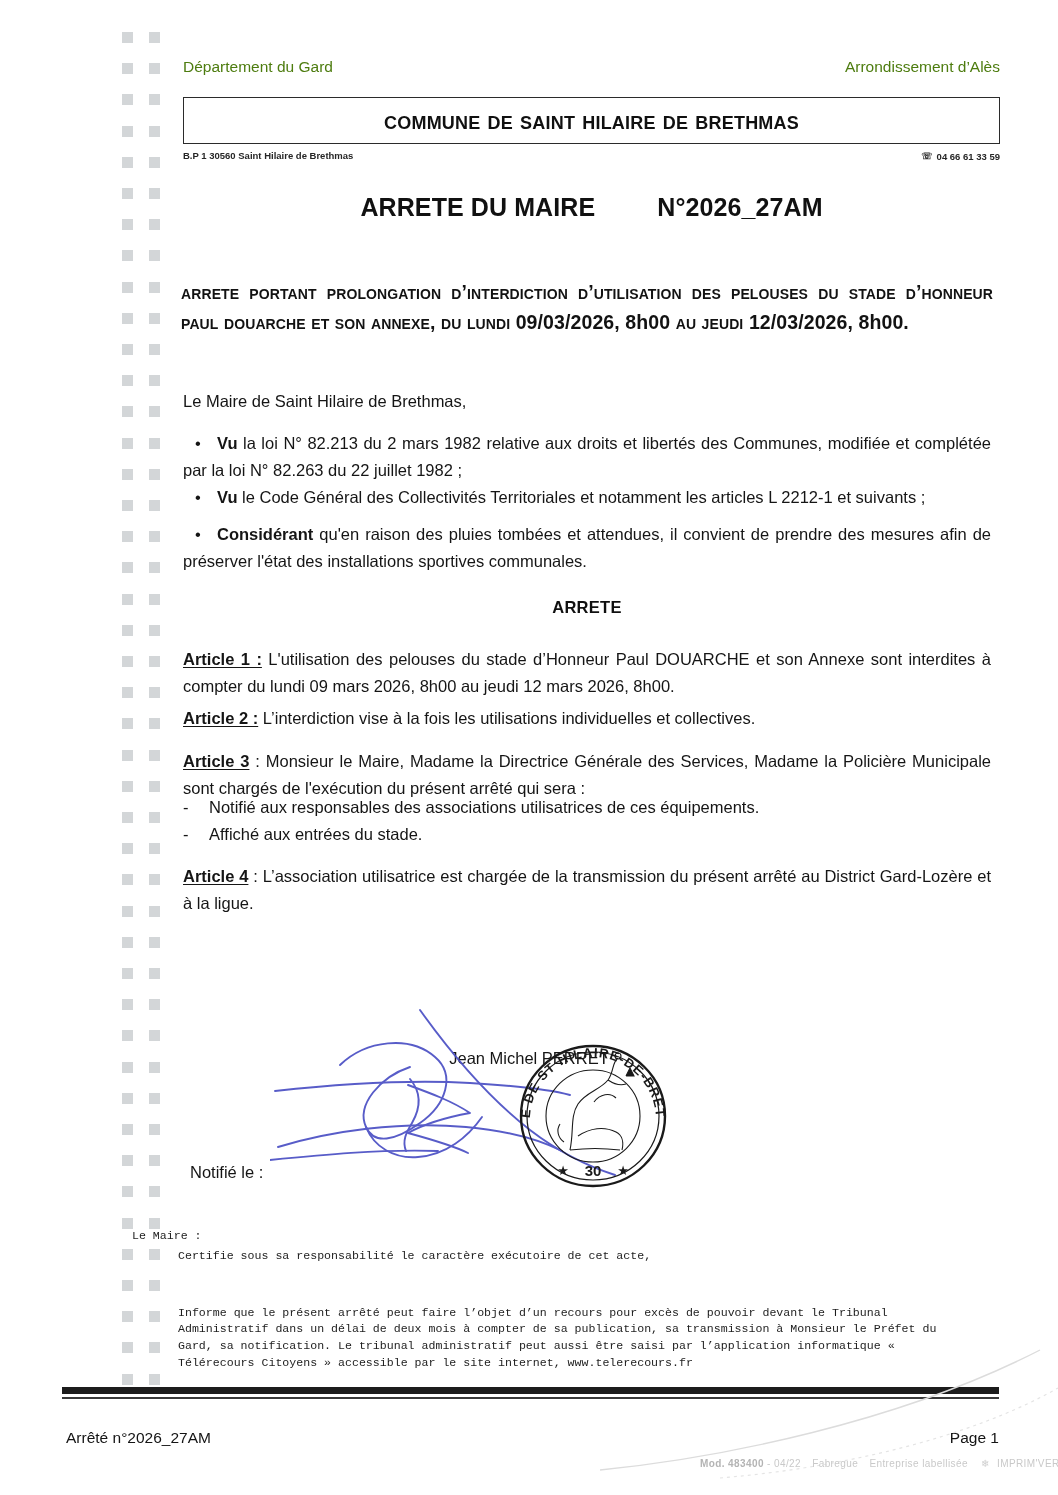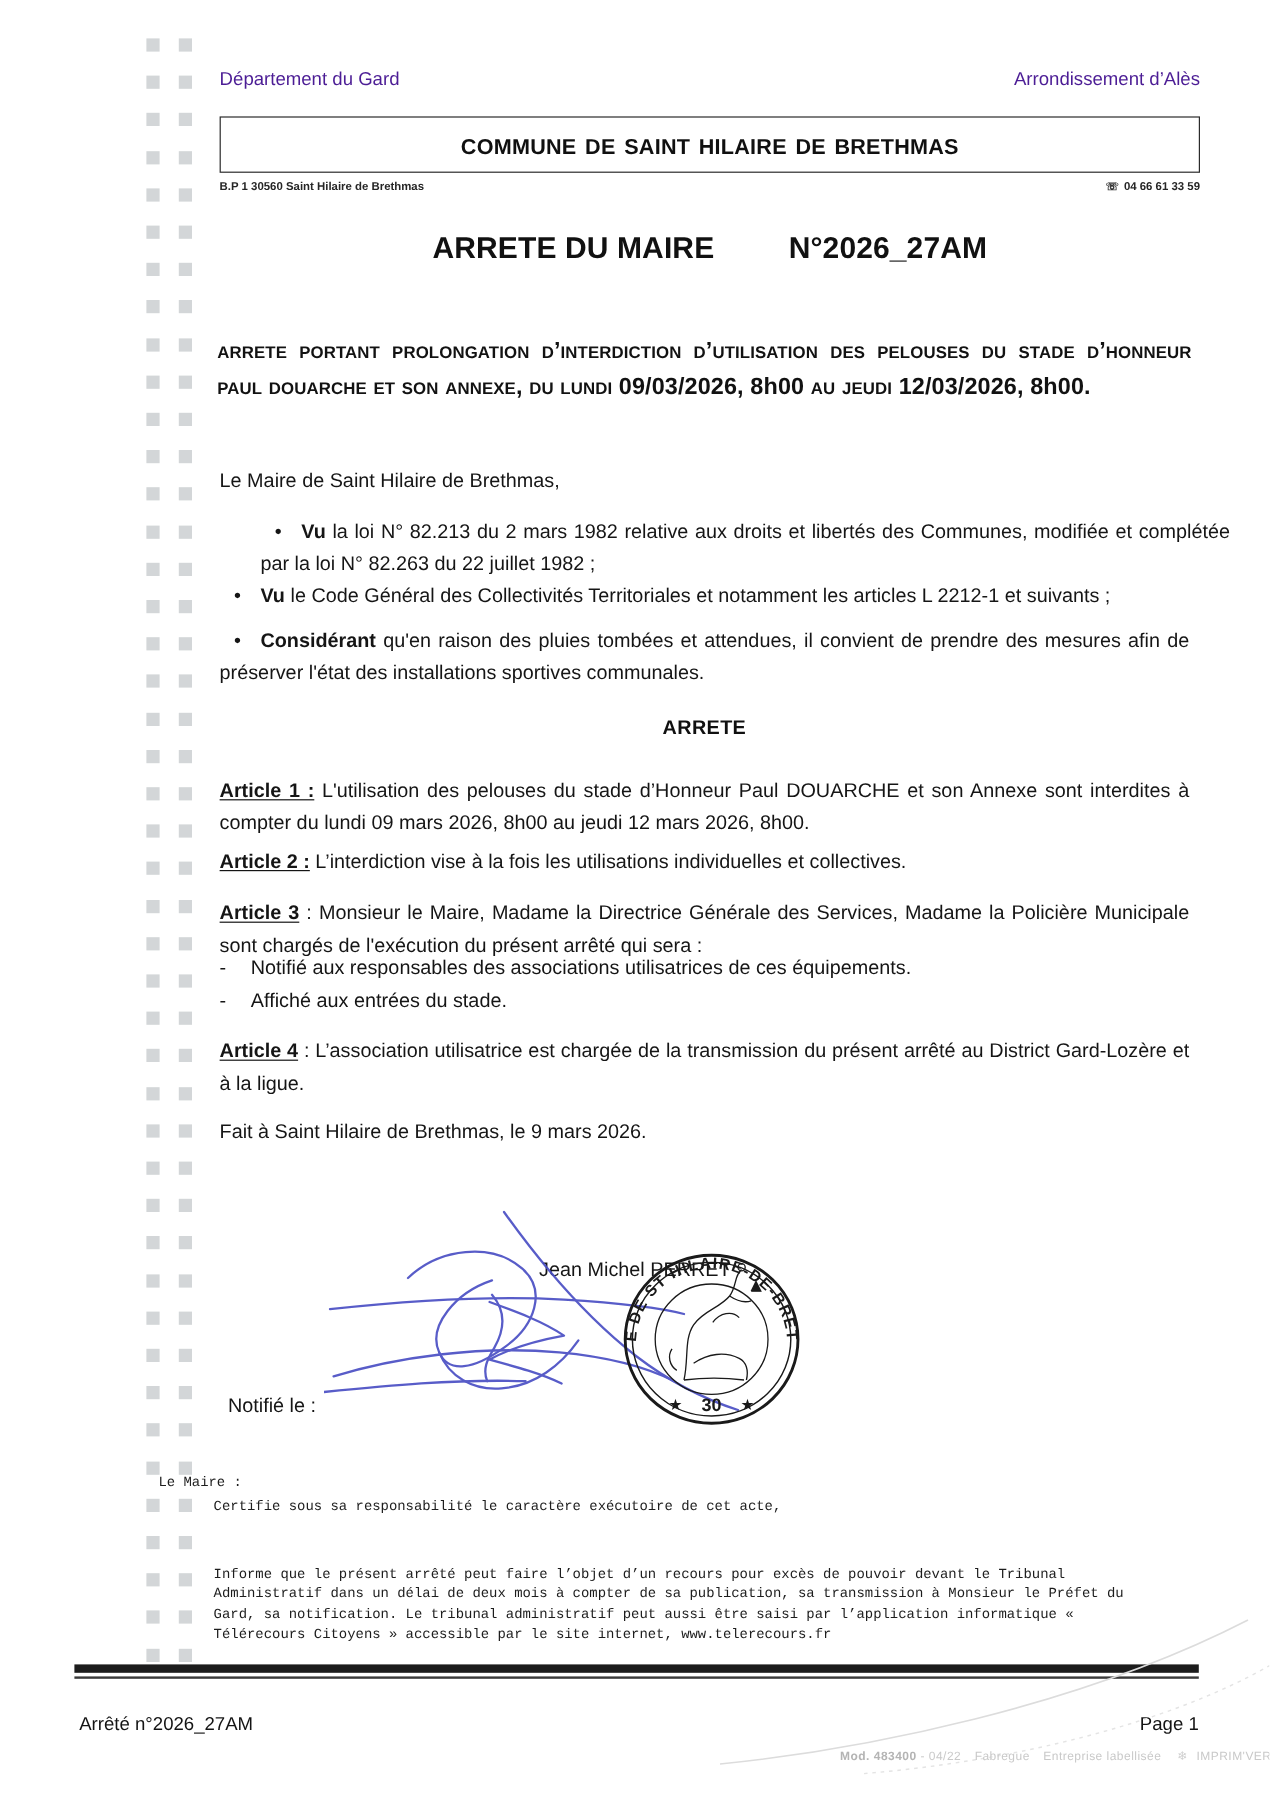--- a/index.html
+++ b/index.html
@@ -41,21 +41,21 @@
   
   .hdr-row {
     position: absolute;
     left: 183px;
     right: 58px;
     top: 58px;
     display: flex;
     justify-content: space-between;
     align-items: baseline;
     font-size: 15.5px;
-    color: #4c1d95;
+    color: #4d7c0f;
   }
 
   .commune-box {
     position: absolute;
     left: 183px;
     right: 58px;
     top: 97px;
     height: 47px;
     border: 1.6px solid #2b2b2b;
     box-sizing: border-box;
@@ -411,21 +411,21 @@
   </div>
 
   <div class="subtitle">
     <span>Arrete portant prolongation d’interdiction d’utilisation des pelouses du stade</span>
     <span>d’honneur Paul Douarche et son annexe, du lundi </span><span class="nocap">09/03/2026, 8h00</span><span> au jeudi </span>
     <span class="nocap">12/03/2026, 8h00.</span>
   </div>
 
   <div class="body-txt nojust" style="top:388px;">Le Maire de Saint Hilaire de Brethmas,</div>
 
-  <div class="bullet" style="top:430px;margin-left:34px;">
+  <div class="bullet" style="top:430px;">
     <span class="dot">•</span><b>Vu</b><span> la loi N° 82.213 du 2 mars 1982 relative aux droits et libertés des Communes, modifiée et complétée par la loi N° 82.263 du 22 juillet 1982 ;</span>
   </div>
 
   <div class="bullet" style="top:484px;">
     <span class="dot">•</span><b>Vu</b><span> le Code Général des Collectivités Territoriales et notamment les articles L 2212-1 et suivants ;</span>
   </div>
 
   <div class="bullet" style="top:521px;">
     <span class="dot">•</span><b>Considérant</b><span> qu'en raison des pluies tombées et attendues, il convient de prendre des mesures afin de préserver l'état des installations sportives communales.</span>
   </div>
@@ -447,21 +447,20 @@
     <span class="d">-</span><span>Affiché aux entrées du stade.</span>
   </div>
   <div class="dashlist" style="top:794px;">
     <span class="d">-</span><span>Notifié aux responsables des associations utilisatrices de ces équipements.</span>
   </div>
 
   <div class="body-txt" style="top:863px;">
     <span class="art-label">Article 4</span><span> : L’association utilisatrice est chargée de la transmission du présent arrêté au District Gard-Lozère et à la ligue.</span>
   </div>
 
-  <div class="body-txt nojust" style="top:930px;">Fait à Saint Hilaire de Brethmas, le 9 mars 2026.</div>
 
   <div class="sig-name">Jean Michel PERRET</div>
 
   <svg class="signature-svg" viewBox="0 0 420 180">
     <g fill="none" stroke="#4a4fc4" stroke-width="1.9" stroke-linecap="round" stroke-linejoin="round" opacity="0.92">
       <path d="M150,5 C175,40 215,90 260,125 C290,148 320,162 345,170"></path>
       <path d="M5,86 C60,80 130,74 200,78 C250,81 285,86 300,90"></path>
       <path d="M70,60 C96,35 140,30 165,52 C186,70 176,100 150,118 C125,136 104,140 96,122 C86,100 110,72 140,62"></path>
       <path d="M96,122 C104,142 124,154 148,152 C176,150 198,132 212,112"></path>
       <path d="M140,74 C152,88 150,104 142,118 C136,128 132,136 136,146"></path>

